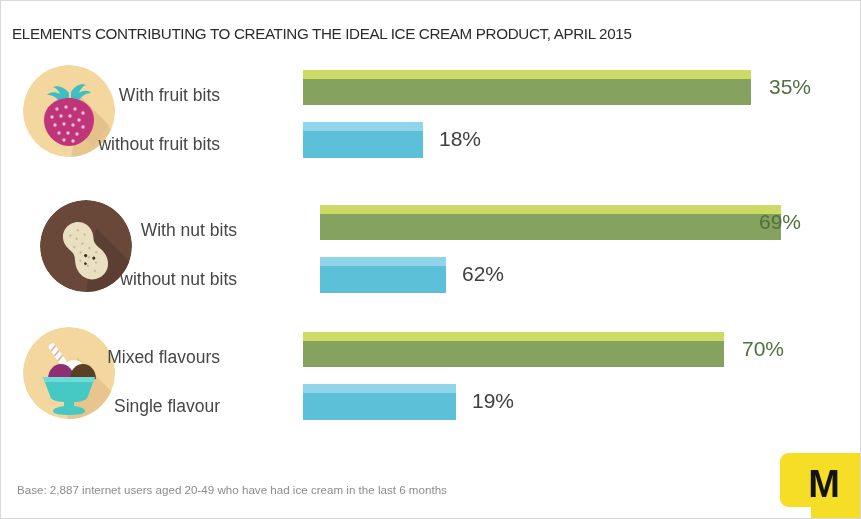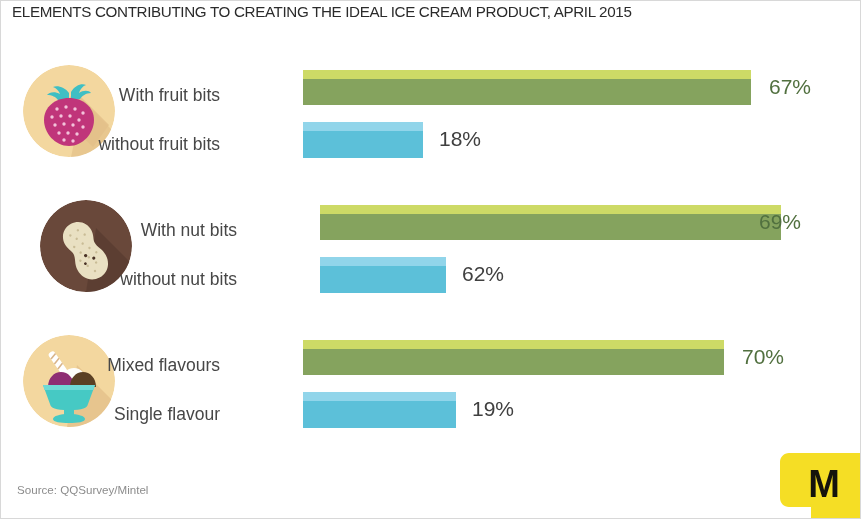--- a/index.html
+++ b/index.html
@@ -17,39 +17,39 @@
     background: #ffffff;
     overflow: hidden;
     box-sizing: border-box;
     border: 1px solid #d8d8d8;
   }
 
   
   .title {
     position: absolute;
     left: 11px;
-    top: 2px;
+    top: 24px;
     width: 800px;
     font-size: 15.2px;
     letter-spacing: -0.35px;
     color: #2b2b2b;
     white-space: nowrap;
     font-weight: 400;
   }
 
   
   .row {
     position: absolute;
     left: 0;
     width: 787px;
     height: 120px;
   }
   .row-1 { top: 58px; }
   .row-2 { top: 193px; margin-left: 17px; }
-  .row-3 { top: 328px; }
+  .row-3 { top: 320px; }
 
   
   .icon-wrap {
     position: absolute;
     left: 22px;
     top: 6px;
     width: 92px;
     height: 92px;
   }
   .icon-circle {
@@ -166,21 +166,21 @@
       </div>
     </div>
 
     <div class="lbl lbl-top">With fruit bits</div>
     <div class="lbl lbl-bottom">without fruit bits</div>
 
     <div class="bar bar-top">
       <div class="bar-green-cap" style="width:448px"></div>
       <div class="bar-green-body" style="width:448px"></div>
     </div>
-    <div class="pct pct-green" style="left:768px">67%</div>
+    <div class="pct pct-green" style="left:768px">35%</div>
 
     <div class="bar bar-bottom">
       <div class="bar-blue-cap" style="width:120px"></div>
       <div class="bar-blue-body" style="width:120px"></div>
     </div>
     <div class="pct pct-blue" style="left:438px">18%</div>
   </div>
 
   <div class="row row-2">
 
@@ -277,21 +277,21 @@
     <div class="pct pct-green" style="left:741px">70%</div>
 
     <div class="bar bar-bottom">
       <div class="bar-blue-cap" style="width:153px"></div>
       <div class="bar-blue-body" style="width:153px"></div>
     </div>
     <div class="pct pct-blue" style="left:471px">19%</div>
   </div>
 
   <div class="footer">
-    <div>Source: QQSurvey/Mintel</div>
+    <div>Base: 2,887 internet users aged 20-49 who have had ice cream in the last 6 months</div>
   </div>
 
   <div class="logo">
     <svg width="101" height="67" viewBox="0 0 101 67">
       <path d="M28 0 H101 V67 H57 L50 67 L50 54 H28 C23 54 19 50 19 45 V9 C19 4 23 0 28 0 Z" fill="#f5de25"></path>
       <text x="63" y="44" font-family="Liberation Sans, sans-serif" font-size="38" font-weight="bold" fill="#15120c" text-anchor="middle">M</text>
     </svg>
   </div>
 
 </div>

